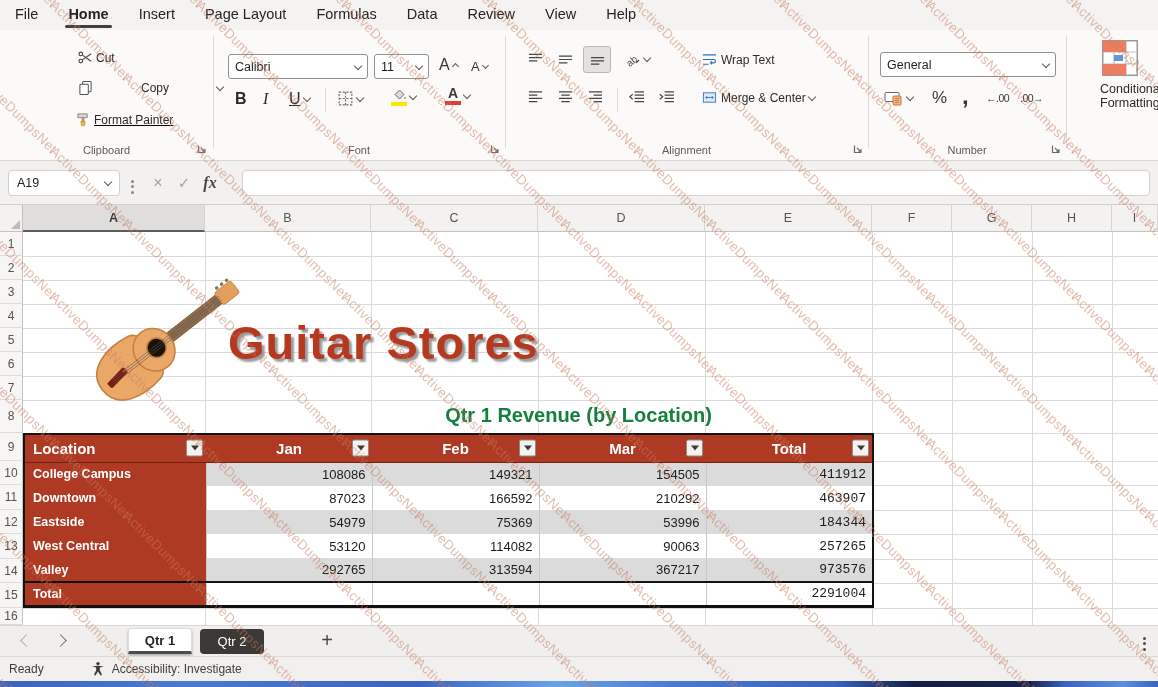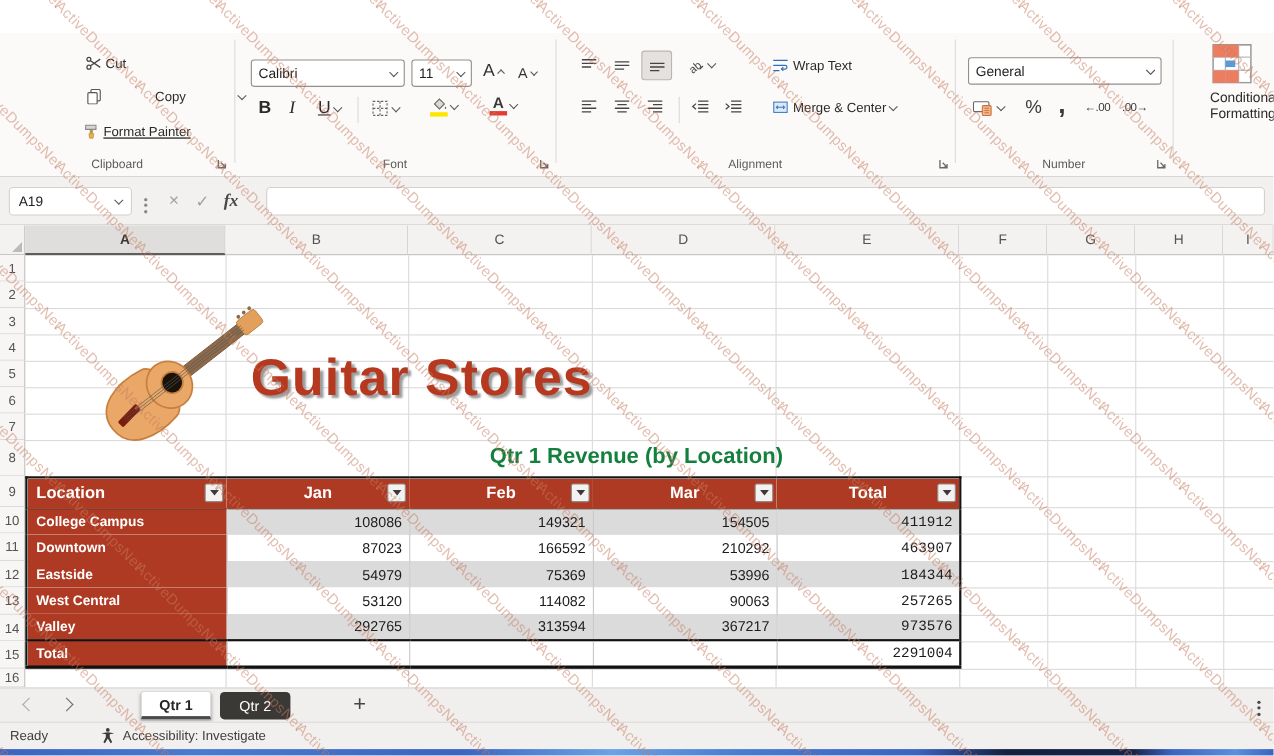--- a/index.html
+++ b/index.html
@@ -79,20 +79,31 @@
   #watermarks { position:absolute; left:0; top:0; width:1158px; height:687px; pointer-events:none; z-index:90; overflow:hidden; }
   .wm { position:absolute; transform:rotate(45deg); font-size:13.5px; letter-spacing:.4px; color:rgba(199,124,95,.5); white-space:nowrap; }
 
   svg.ic { display:block; }
 </style>
 </head>
 <body>
 
 <div id="app">
 
+  <div id="tab-row">
+    <span class="rtab">File</span>
+    <span class="rtab active">Home</span>
+    <span class="rtab">Insert</span>
+    <span class="rtab">Page Layout</span>
+    <span class="rtab">Formulas</span>
+    <span class="rtab">Data</span>
+    <span class="rtab">Review</span>
+    <span class="rtab">View</span>
+    <span class="rtab">Help</span>
+  </div>
 
   <div id="ribbon">
 
     <div class="abs" style="left:0;top:0;width:213px;height:131px;">
       <div class="ic-btn" style="left:78px;top:20px;">
         <svg class="ic" width="15" height="15" viewBox="0 0 16 16">
           <circle cx="3" cy="4.2" r="1.9" fill="none" stroke="#444" stroke-width="1.2"></circle>
           <circle cx="3" cy="11.8" r="1.9" fill="none" stroke="#444" stroke-width="1.2"></circle>
           <path d="M4.6 5.5 L14 12 M4.6 10.5 L14 4" stroke="#444" stroke-width="1.2" fill="none"></path>
         </svg>

